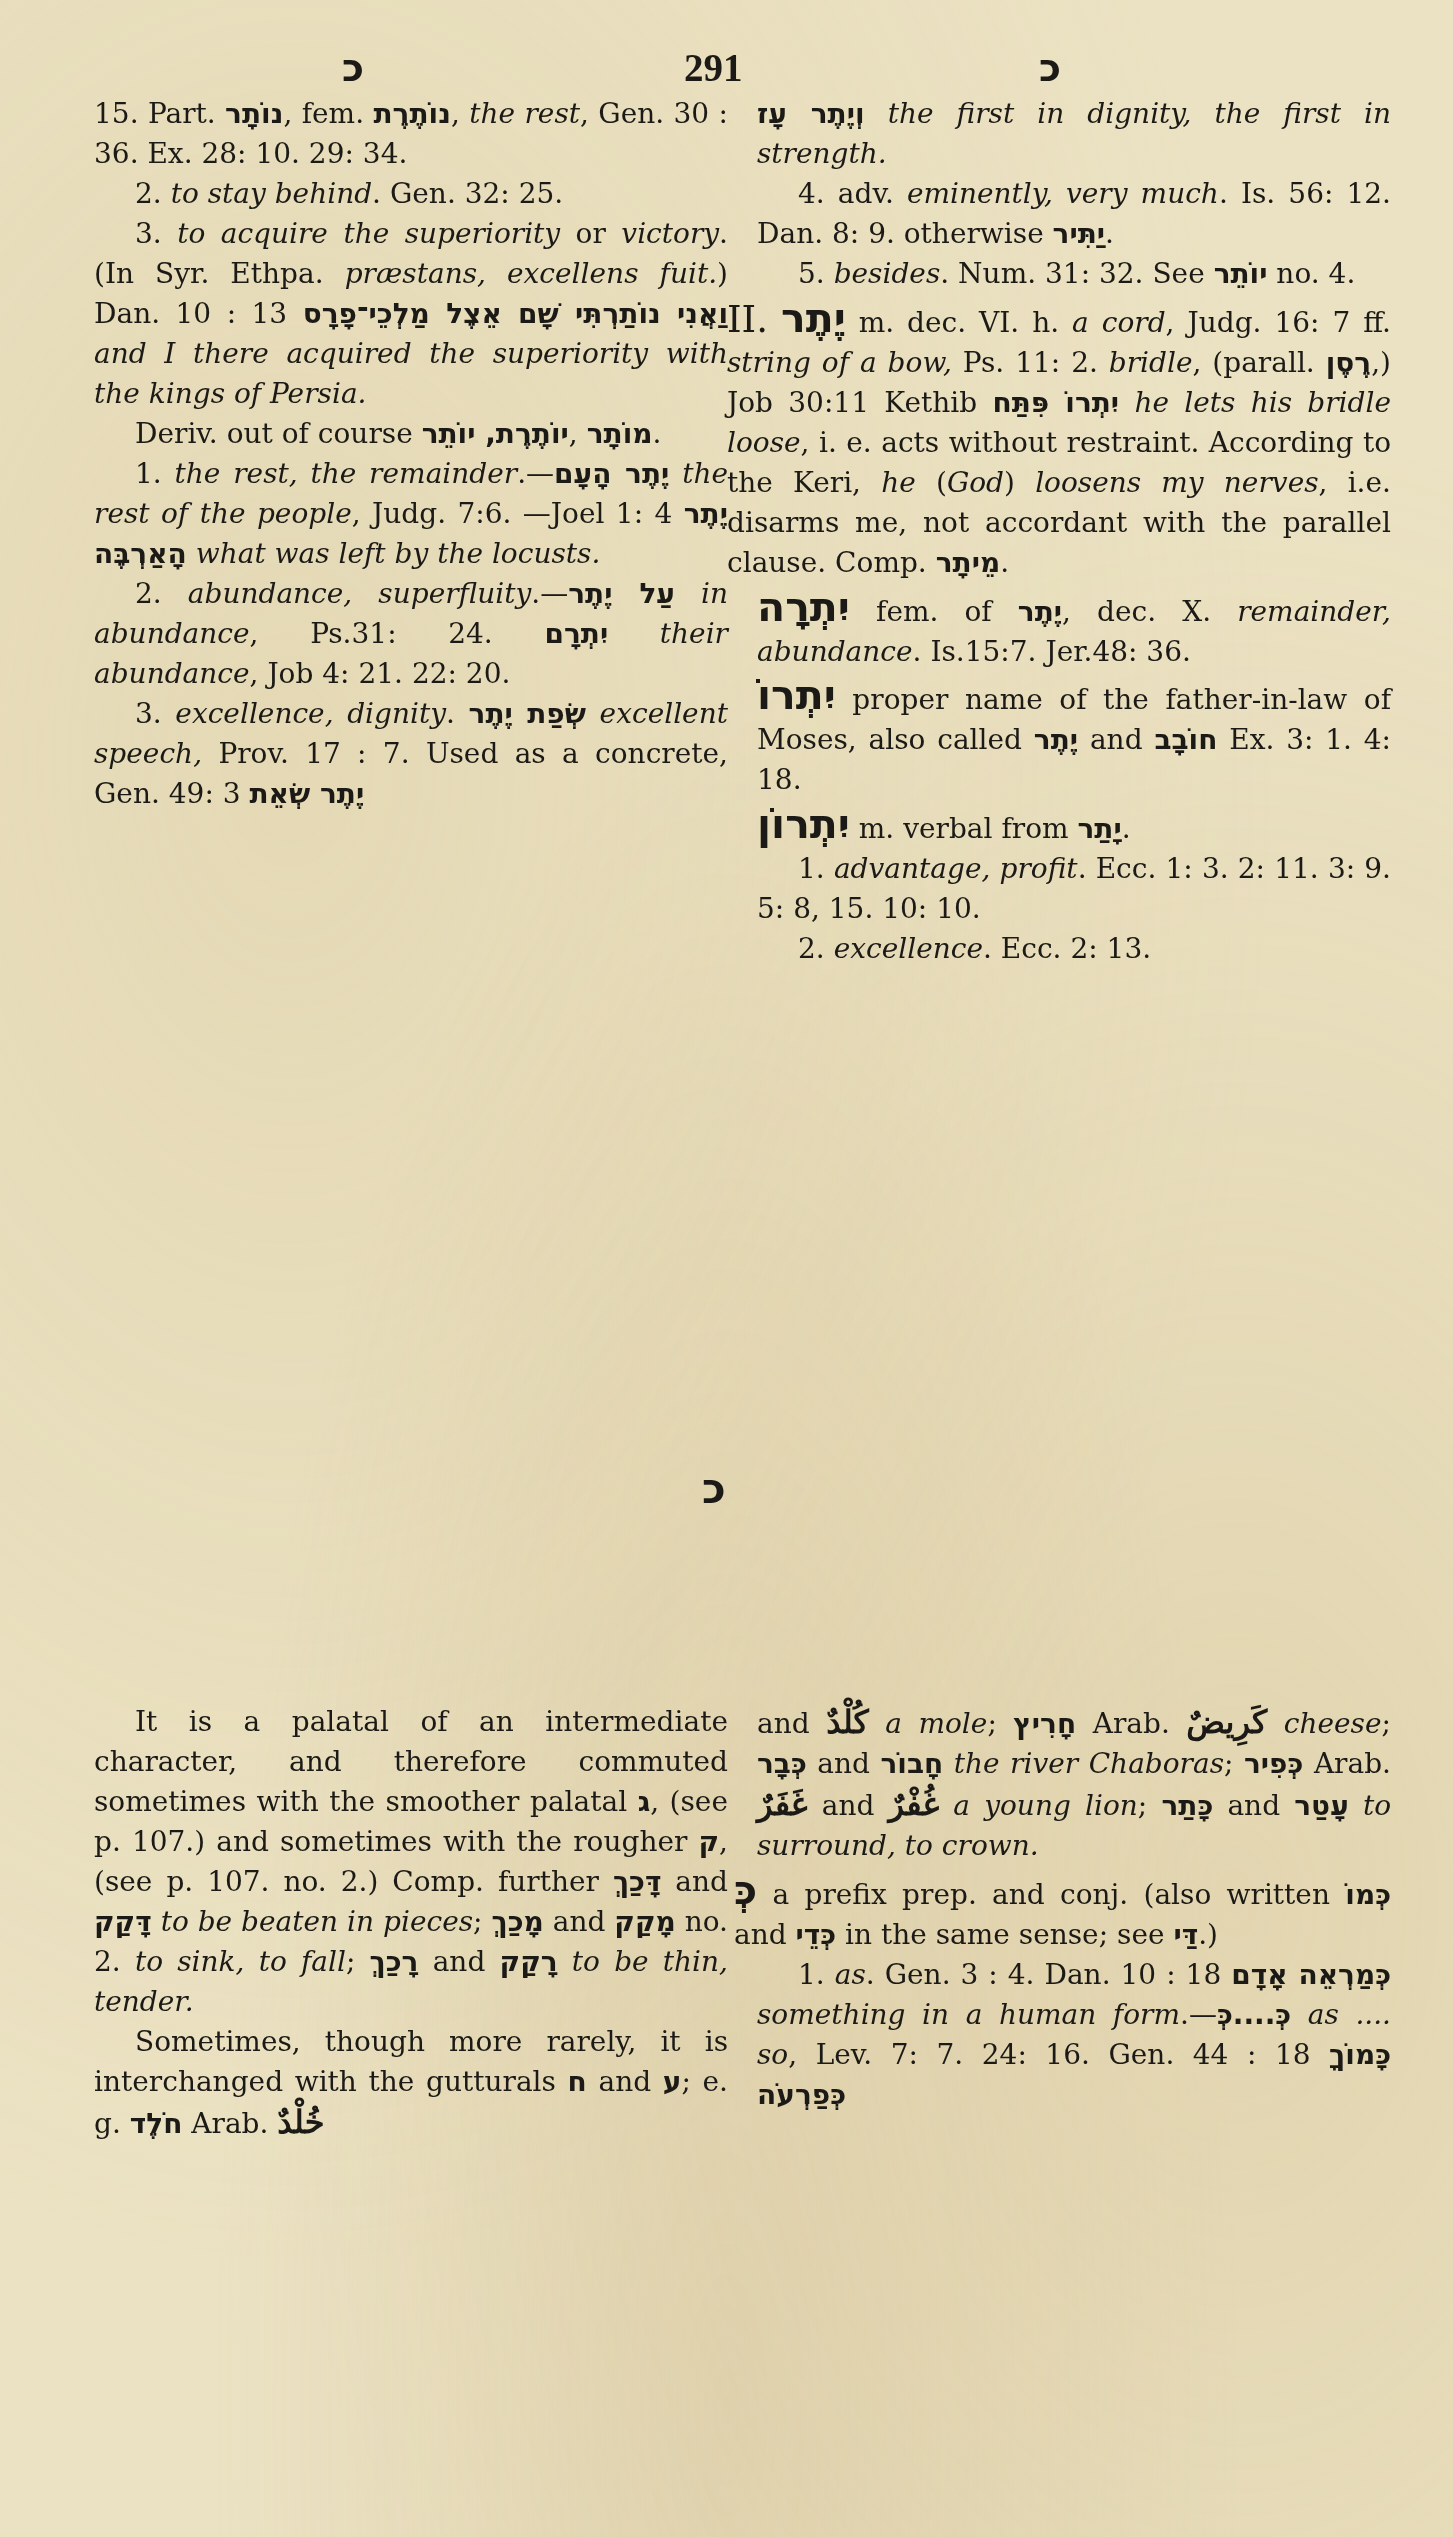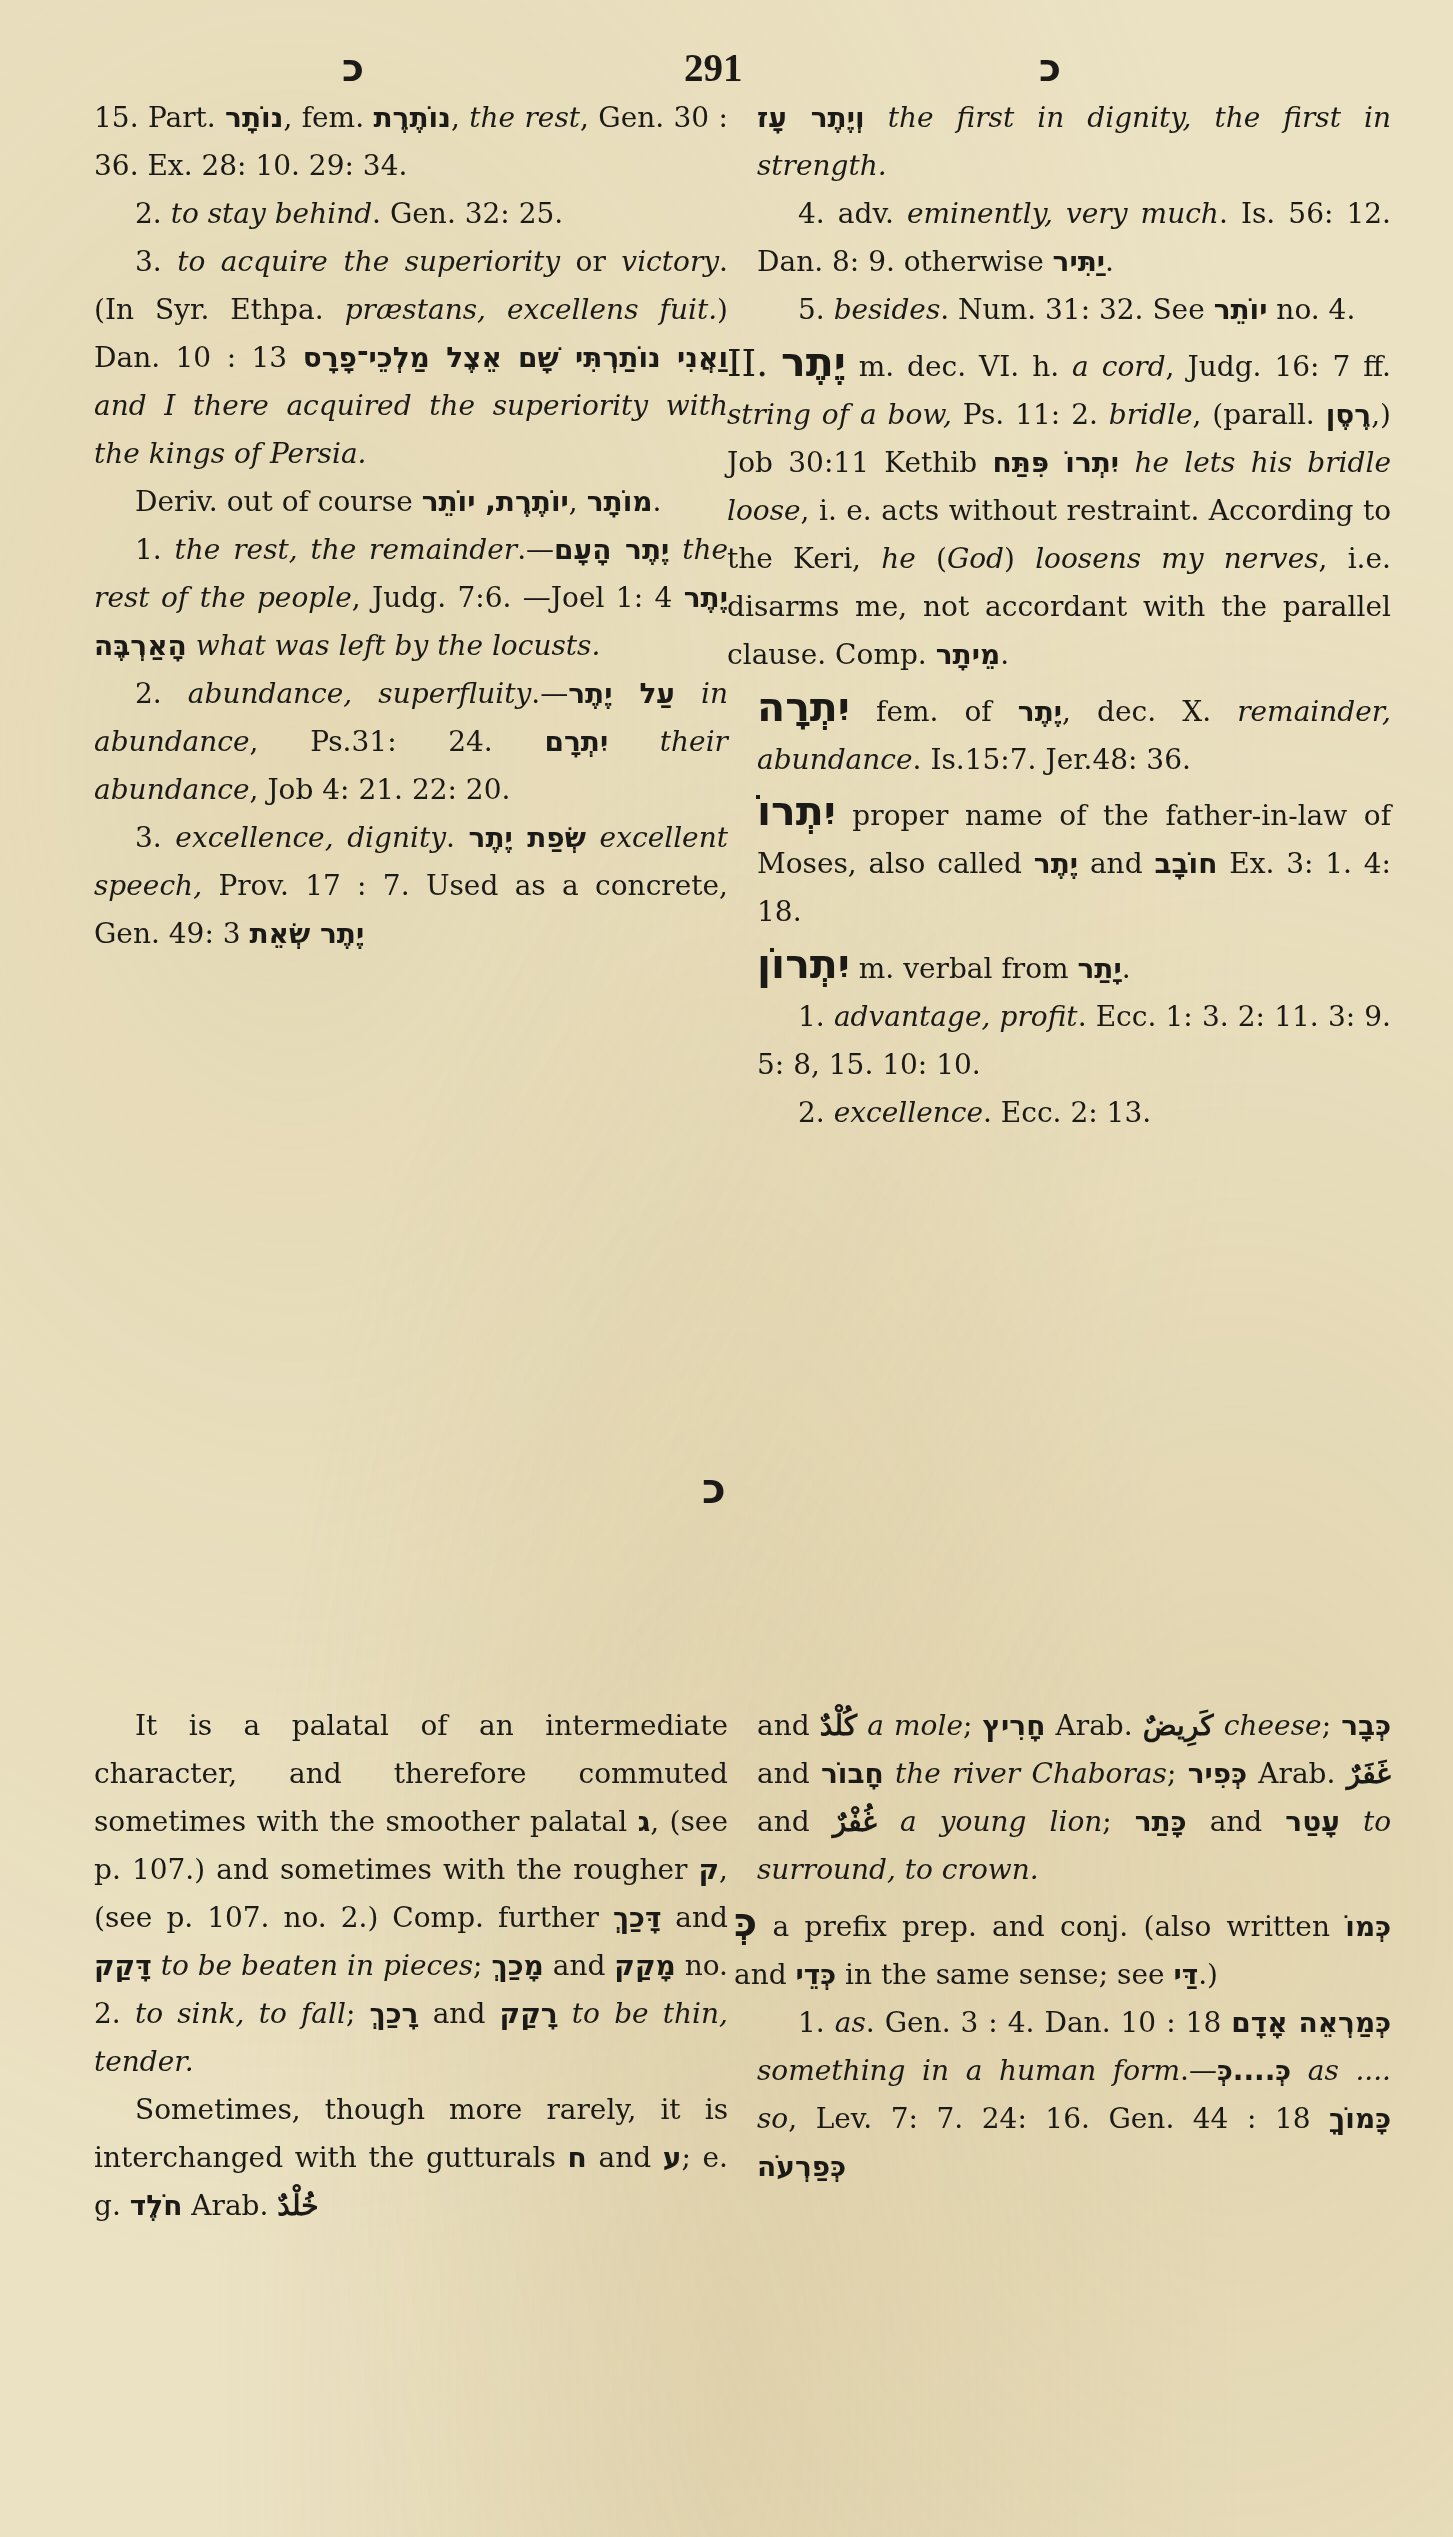--- a/index.html
+++ b/index.html
@@ -14,31 +14,31 @@
     font-family: "DejaVu Serif", "Liberation Serif", serif;
     position: relative;
   }
   .page { position: absolute; left: 0; top: 0; width: 1454px; height: 2538px; }
   .running-head { position: absolute; top: 39px; left: 0; width: 100%; height: 57px; }
   .rh-item { position: absolute; top: 0; font-size: 39px; font-weight: bold; line-height: 57px; }
   .rh-left { left: 342px; }
   .rh-num { left: 684px; font-family: Liberation Serif, serif; }
   .rh-right { left: 1039px; }
 
-  .col { position: absolute; font-size: 28px; line-height: 48px; text-align: justify; }
+  .col { position: absolute; font-size: 28px; line-height: 40px; text-align: justify; }
   .col p { margin: 0; }
   .col-tl { left: 94px; top: 94px; width: 634px; }
   .col-tr { left: 757px; top: 94px; width: 634px; }
   .col-bl { left: 94px; top: 1702px; width: 634px; }
   .col-br { left: 757px; top: 1702px; width: 634px; }
 
   .indent { text-indent: 41px; }
   .heb { font-family: "DejaVu Sans", sans-serif; font-weight: bold; direction: rtl; unicode-bidi: isolate; }
   .heb-lg { font-size: 41px; }
-  .arab { font-family: Liberation Serif, serif; font-weight: bold; direction: rtl; unicode-bidi: isolate; font-size: 28px; }
+  .arab { font-family: Liberation Serif, serif; font-weight: bold; direction: rtl; unicode-bidi: isolate; font-size: 32px; }
   .it { font-style: italic; }
   .sc { font-variant: small-caps; }
   .roman-num { font-weight: normal; font-size: 37px; }
   .entry { margin-top: 3.8px !important; }
 
   .section-letter {
     position: absolute; top: 1464px; left: 702px;
     font-family: "DejaVu Sans", sans-serif; font-weight: bold; font-size: 42px;
   }
 </style>

